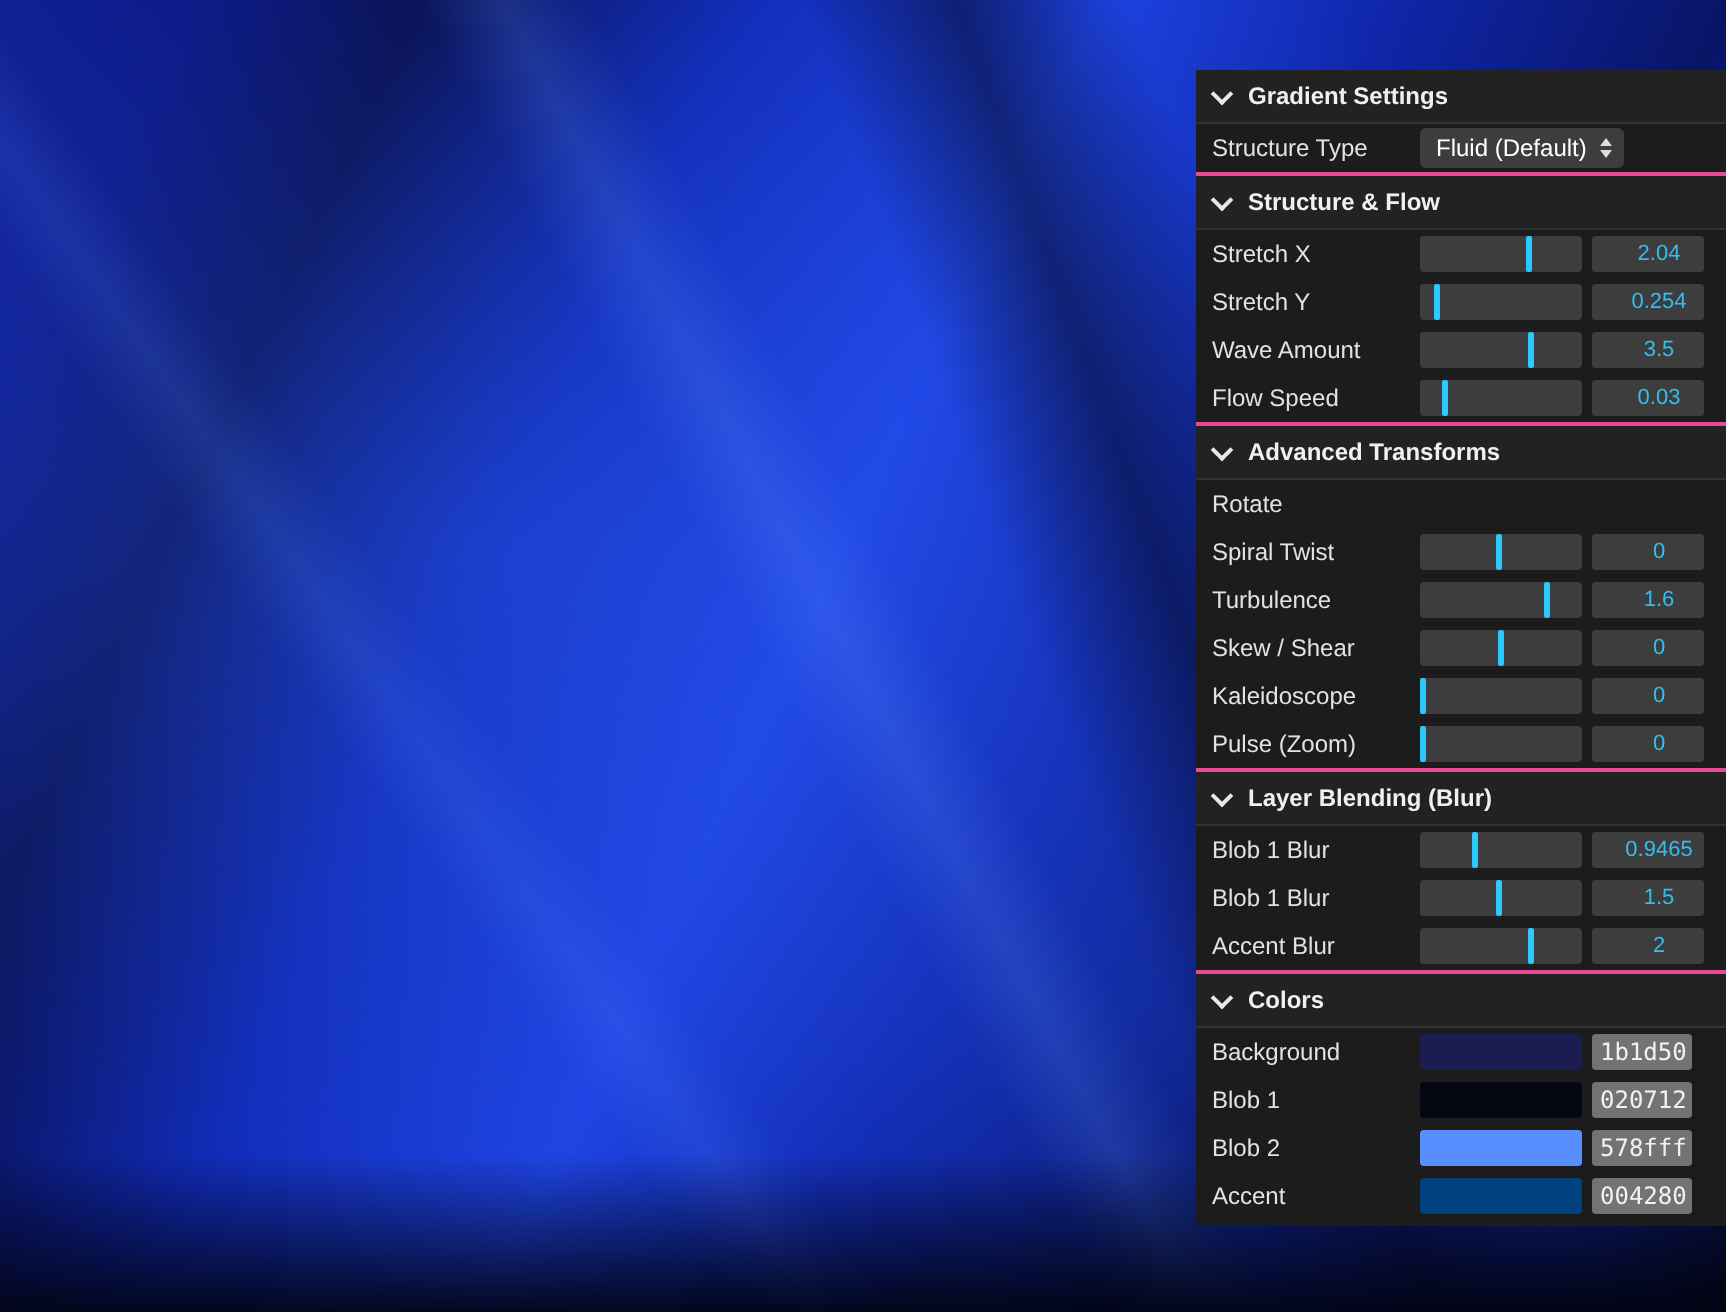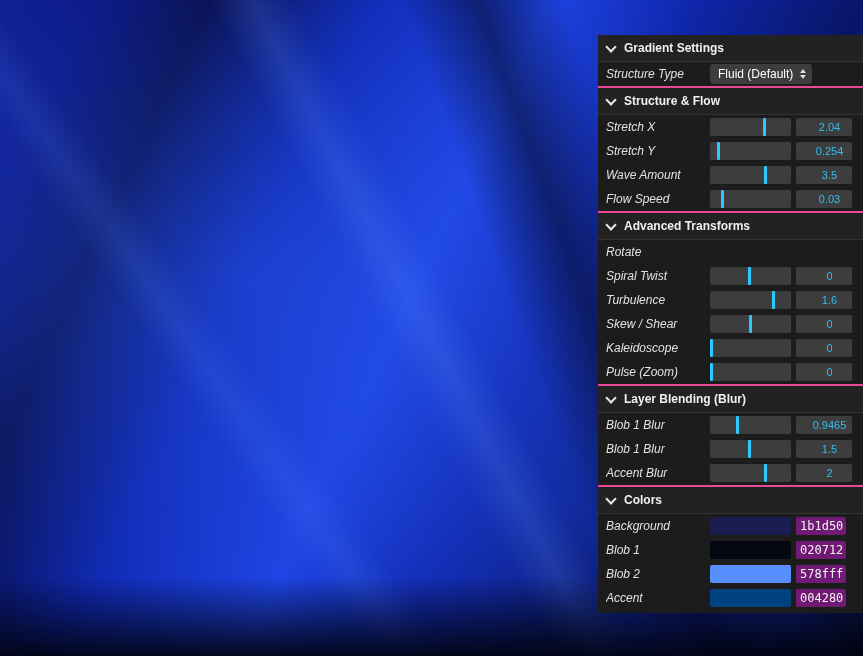--- a/index.html
+++ b/index.html
@@ -32,21 +32,21 @@
     border-top:2px solid #ec4899;border-bottom:1px solid #333;
   }
   #panel > .section-header:first-child{border-top:none;}
   .chev{
     width:6px;height:6px;border-right:2px solid #e8e8e8;border-bottom:2px solid #e8e8e8;
     transform:rotate(45deg);margin:-3px 9px 0 1px;display:inline-block;
   }
   .row{
     height:24px;display:flex;align-items:center;padding:0 2px 0 8px;
   }
-  .row .lbl{flex:0 0 104px;color:#e2e2e2;white-space:nowrap;overflow:hidden;font-style:italic;}
+  .row .lbl{flex:0 0 104px;color:#e2e2e2;white-space:nowrap;overflow:hidden;}
   .widget-zone{display:flex;align-items:center;gap:5px;}
   .slider{
     position:relative;width:81px;height:18px;background:#3d3d3d;border-radius:2px;cursor:ew-resize;
   }
   .handle{
     position:absolute;top:0;width:3px;height:18px;background:#2cc9ff;border-radius:1px;
   }
   .val{
     width:45px;height:18px;background:#3d3d3d;border-radius:2px;color:#35bdf0;
     font-size:11px;line-height:18px;padding-left:11px;overflow:hidden;white-space:nowrap;text-align:center;
@@ -55,21 +55,21 @@
     width:81px;height:20px;background:#3d3d3d;border-radius:3px;cursor:pointer;
     display:flex;align-items:center;justify-content:space-between;padding:0 6px 0 8px;
     color:#ffffff;white-space:nowrap;
   }
   .updown{display:flex;flex-direction:column;gap:2px;margin-left:6px;}
   .updown i{width:0;height:0;border-left:3.5px solid transparent;border-right:3.5px solid transparent;display:block;}
   .updown .u{border-bottom:4px solid #ddd;}
   .updown .d{border-top:4px solid #ddd;}
   .swatch{width:81px;height:18px;border-radius:2px;cursor:pointer;}
   .hex{
-    width:46px;height:18px;background:#701a75;border-radius:2px;color:#f2f2f2;
+    width:46px;height:18px;background:#737373;border-radius:2px;color:#f2f2f2;
     font-family:"DejaVu Sans Mono",monospace;font-size:12px;line-height:18px;
     padding-left:4px;overflow:hidden;white-space:nowrap;
   }
 </style>
 </head>
 <body>
 
 <div id="viewport">
   <div id="bg"></div>
   <div id="panel">

